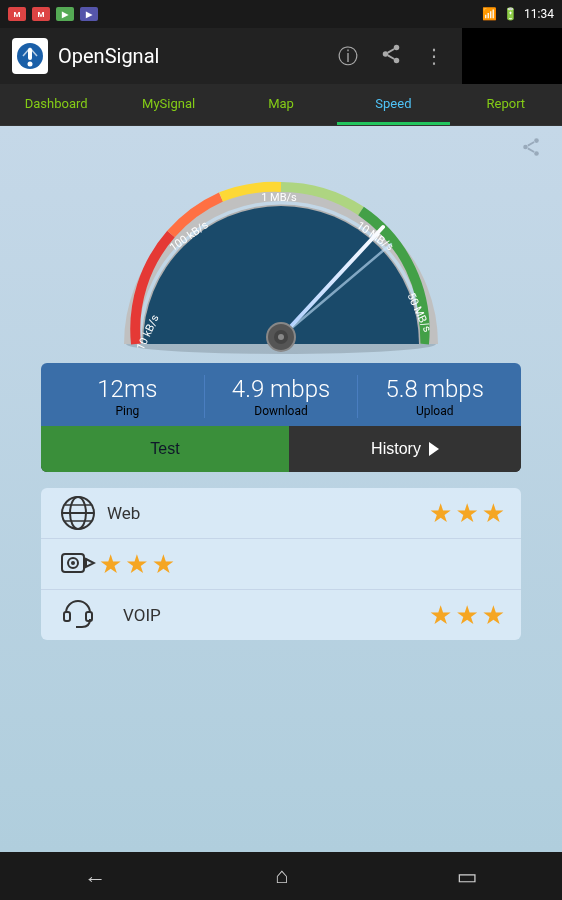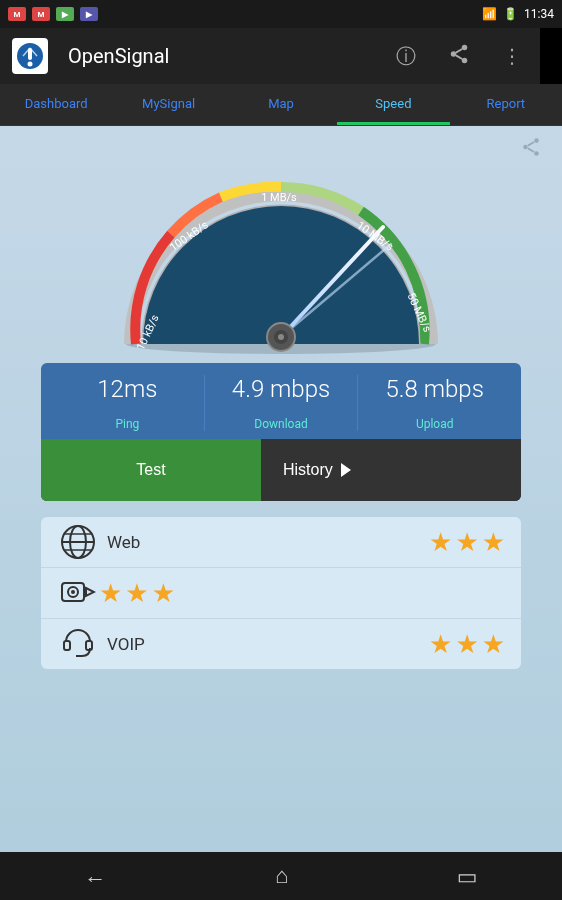--- a/index.html
+++ b/index.html
@@ -42,27 +42,27 @@
     .status-right {
       display: flex;
       align-items: center;
       gap: 6px;
       color: #fff;
       font-size: 12px;
     }
 
     
     #top-bar {
-      width: 540px;
+      width: 462px;
       height: 56px;
       background: #222;
       display: flex;
       align-items: center;
       padding: 0 12px;
-      gap: 20px;
+      gap: 10px;
     }
     #app-logo {
       width: 36px;
       height: 36px;
       background: #fff;
       border-radius: 4px;
       display: flex;
       align-items: center;
       justify-content: center;
     }
@@ -85,21 +85,21 @@
       height: 42px;
       background: #2a2a2a;
       display: flex;
       border-bottom: 1px solid #333;
     }
     .nav-tab {
       flex: 1;
       display: flex;
       align-items: center;
       justify-content: center;
-      color: #3b82f6;
+      color: #84cc16;
       font-size: 13px;
       cursor: pointer;
       border-bottom: 3px solid transparent;
     }
     .nav-tab.active {
       color: #4fc3f7;
       border-bottom: 3px solid #22c55e;
     }
 
     
@@ -152,54 +152,54 @@
       border-right: 1px solid #4a7ec0;
     }
     .stat-item:last-child { border-right: none; }
     .stat-value {
       color: #fff;
       font-size: 24px;
       font-weight: 300;
       text-align: right;
     }
     .stat-label {
-      color: #5eead4;
+      color: #000000;
       font-size: 12px;
-      margin-top: 14px;
+      margin-top: 1px;
     }
 
     
     #action-row {
       width: 480px;
       display: flex;
       background: #2a2a2a;
       border-radius: 0 0 6px 6px;
       overflow: hidden;
     }
     #test-button {
       flex: 1;
       background: #3a8f3a;
-      color: #ffffff;
+      color: #0f172a;
       font-size: 16px;
       border: none;
-      padding: 2px;
+      padding: 14px;
       cursor: pointer;
       font-weight: 500;
     }
     #history-button {
       flex: 1;
       background: #333;
       color: #fff;
       font-size: 16px;
       border: none;
-      padding: 22px;
+      padding: 6px;
       cursor: pointer;
       display: flex;
       align-items: center;
-      justify-content: flex-start;
+      justify-content: center;
       gap: 8px;
     }
     .arrow-right {
       width: 0; height: 0;
       border-top: 7px solid transparent;
       border-bottom: 7px solid transparent;
       border-left: 10px solid #fff;
     }
 
     
@@ -209,21 +209,21 @@
       border-radius: 6px;
       margin-top: 16px;
       overflow: hidden;
     }
     .quality-row {
       display: flex;
       align-items: center;
       padding: 4px 16px;
       border-bottom: 1px solid #c5d5e8;
     }
-    .quality-row:last-child { border-bottom: none; }
+    .quality-row:last-child { border-bottom: none; gap: 16px; }
     .quality-icon {
       width: 42px;
       height: 42px;
       display: flex;
       align-items: center;
       justify-content: center;
     }
     .quality-label {
       flex: 1;
       color: #333;

